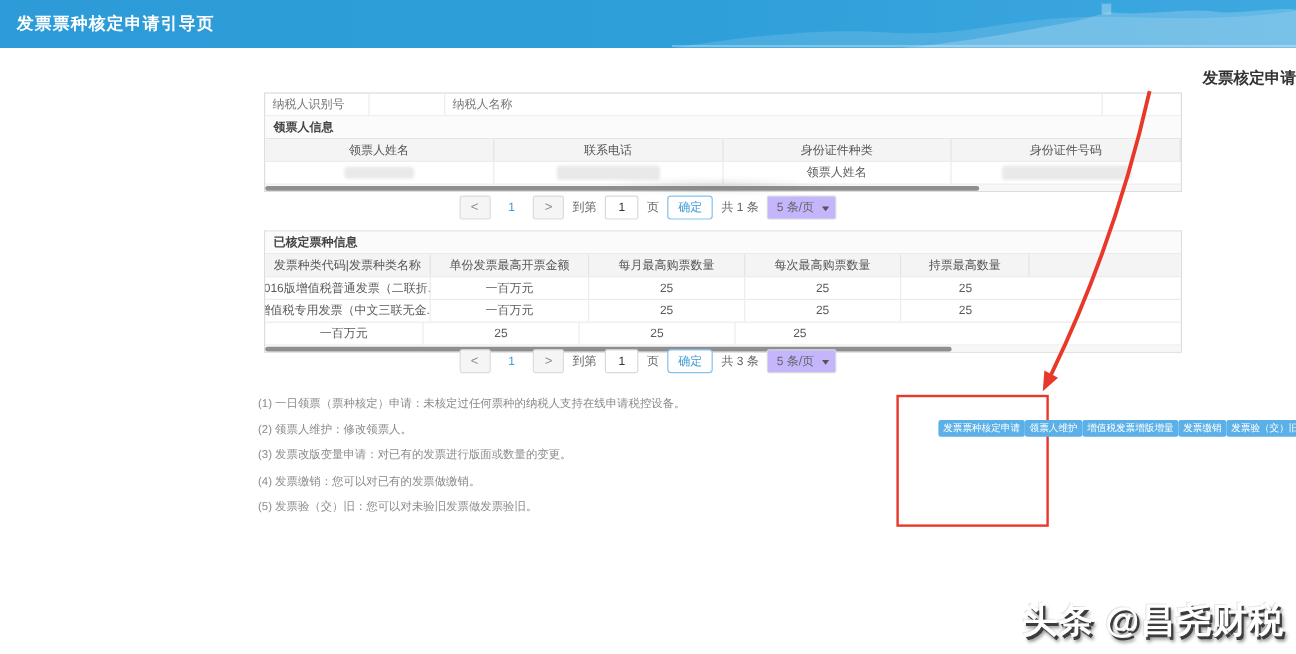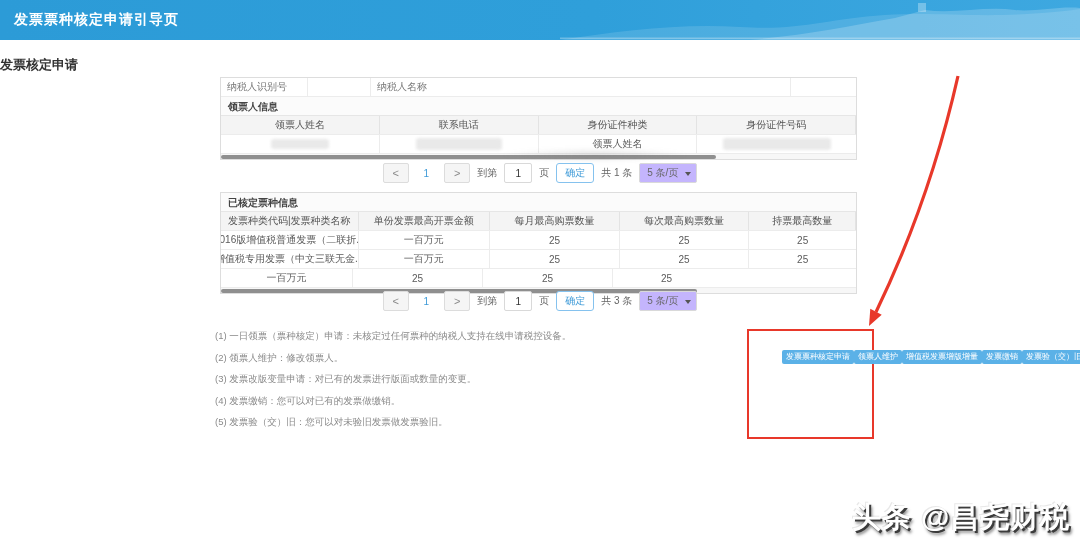--- a/index.html
+++ b/index.html
@@ -8,25 +8,25 @@
   body { position:relative; }
 
   
   .header { position:absolute; left:0; top:0; width:1080px; height:40px;
     background:linear-gradient(90deg,#2c9bd7 0%, #2f9fda 55%, #3ea8e0 100%);
     display:flex; align-items:center; padding-left:14px; }
   .header-title { color:#fff; font-size:14px; font-weight:bold; letter-spacing:1px; position:relative; z-index:2; }
   .header-art { position:absolute; right:0; top:0; height:40px; width:520px; z-index:1; }
 
   
-  .page-title { position:absolute; left:0; top:56px; width:1080px; text-align:left;
+  .page-title { position:absolute; left:0; top:56px; width:1080px; text-align:right;
     font-size:13px; font-weight:bold; color:#333; }
 
   
-  .tblock { position:absolute; left:220px; width:637px; border:1px solid #ddd;
+  .tblock { position:absolute; left:220px; width:765px; border:1px solid #ddd;
     background:#fff; font-size:10px; color:#5a5a5a; }
   .tblock-1 { top:77px; }
   .tblock-2 { top:192px; }
 
   .trow { display:flex; height:19px; align-items:center; border-bottom:1px solid #ececec; }
   .trow:last-child { border-bottom:none; }
   .cell { height:100%; display:flex; align-items:center; justify-content:center;
     border-right:1px solid #ececec; overflow:hidden; white-space:nowrap; }
   .cell:last-child { border-right:none; }
   .cell.left { justify-content:flex-start; padding-left:6px; }

